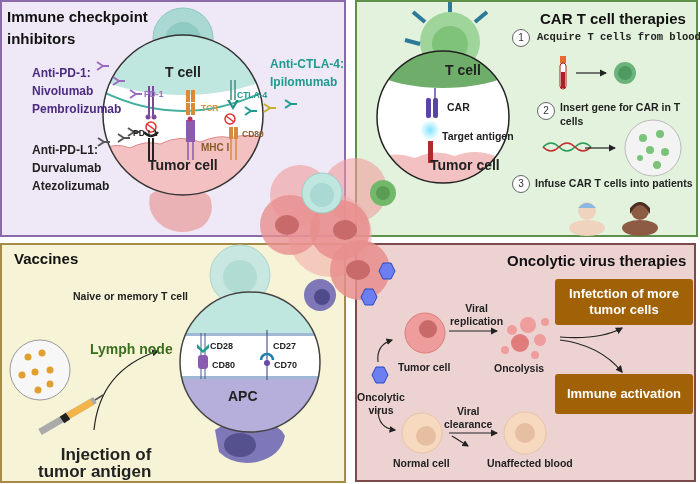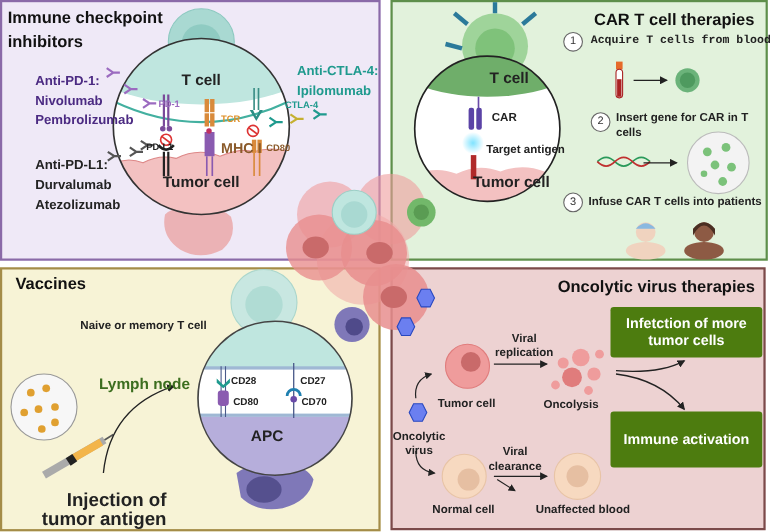--- a/index.html
+++ b/index.html
@@ -6,21 +6,21 @@
   body{width:700px;height:484px;position:relative;overflow:hidden;font-family:"Liberation Sans",sans-serif;}
   .panel{position:absolute;box-sizing:border-box;}
   #p-ici{left:0;top:0;width:346px;height:237px;background:#efe9f7;border:2px solid #8a6aa8;}
   #p-car{left:355px;top:0;width:343px;height:237px;background:#e2f2dc;border:2px solid #5e8f4b;}
   #p-vac{left:0;top:243px;width:346px;height:240px;background:#f7f3d6;border:2px solid #a48c48;}
   #p-onc{left:355px;top:243px;width:341px;height:239px;background:#edd2d2;border:2px solid #7b4a4a;}
   .t{position:absolute;font-weight:bold;white-space:nowrap;color:#222;}
   svg.layer{position:absolute;left:0;top:0;}
   .title{font-size:15px;color:#111;}
   .lbl{font-size:10.5px;}
-  .box{position:absolute;background:#4d7c0f;color:#fff;font-weight:bold;font-size:13px;text-align:center;display:flex;align-items:center;justify-content:center;border-radius:3px;line-height:16px;}
+  .box{position:absolute;background:#a16207;color:#fff;font-weight:bold;font-size:13px;text-align:center;display:flex;align-items:center;justify-content:center;border-radius:3px;line-height:16px;}
   .step{position:absolute;width:16px;height:16px;border:1px solid #666;border-radius:50%;background:#fff;font-size:10px;text-align:center;line-height:16px;color:#333;}
 </style>
 </head>
 <body>
 
 <div class="panel" id="p-ici"></div>
 
 <div class="panel" id="p-car"></div>
 
 <div class="panel" id="p-vac"></div>
@@ -266,22 +266,22 @@
 </div>
 <div class="t" style="left:270px;top:55px;font-size:12px;line-height:18px;color:#1f9a8e;">
   <div>Anti-CTLA-4:</div>
   <div>Ipilomumab</div>
 </div>
 <div class="t" style="left:165px;top:64px;font-size:14px;">T cell</div>
 <div class="t" style="left:148px;top:157px;font-size:14px;">Tumor cell</div>
 <div class="t" style="left:144px;top:89px;font-size:8.5px;color:#9b6bc0;">PD-1</div>
 <div class="t" style="left:133px;top:128px;font-size:8.5px;">PD-L1</div>
 <div class="t" style="left:201px;top:103px;font-size:8.5px;color:#e0902a;">TCR</div>
-<div class="t" style="left:201px;top:127px;font-size:13px;color:#8a5a2a;">MHC I</div>
-<div class="t" style="left:237px;top:90px;font-size:8.5px;color:#1f9a8e;padding-left:22px;">CTLA-4</div>
+<div class="t" style="left:201px;top:142px;font-size:10px;color:#8a5a2a;">MHC I</div>
+<div class="t" style="left:237px;top:90px;font-size:8.5px;color:#1f9a8e;">CTLA-4</div>
 <div class="t" style="left:242px;top:129px;font-size:8.5px;color:#8a5a2a;">CD80</div>
 
 <div class="t title" style="left:540px;top:10px;">CAR T cell therapies</div>
 <div class="t" style="left:445px;top:62px;font-size:14px;">T cell</div>
 <div class="t lbl" style="left:447px;top:101px;">CAR</div>
 <div class="t lbl" style="left:442px;top:130px;">Target antigen</div>
 <div class="t" style="left:430px;top:157px;font-size:14px;">Tumor cell</div>
 <div class="step" style="left:512px;top:29px;">1</div>
 <div class="t lbl" style="left:537px;top:31px;font-family:Liberation Mono, monospace;">Acquire T cells from blood</div>
 <div class="step" style="left:537px;top:102px;">2</div>
@@ -321,13 +321,13 @@
   <div>clearance</div>
 </div>
 <div class="t lbl" style="left:393px;top:457px;">Normal cell</div>
 <div class="t lbl" style="left:487px;top:457px;">Unaffected blood</div>
 <div class="box" style="left:555px;top:279px;width:138px;height:46px;">
   <div>
     <div>Infetction of more</div>
     <div>tumor cells</div>
   </div>
 </div>
-<div class="box" style="left:555px;top:374px;width:138px;height:51px;">Immune activation</div>
+<div class="box" style="left:555px;top:374px;width:138px;height:40px;">Immune activation</div>
 
 </body></html>

